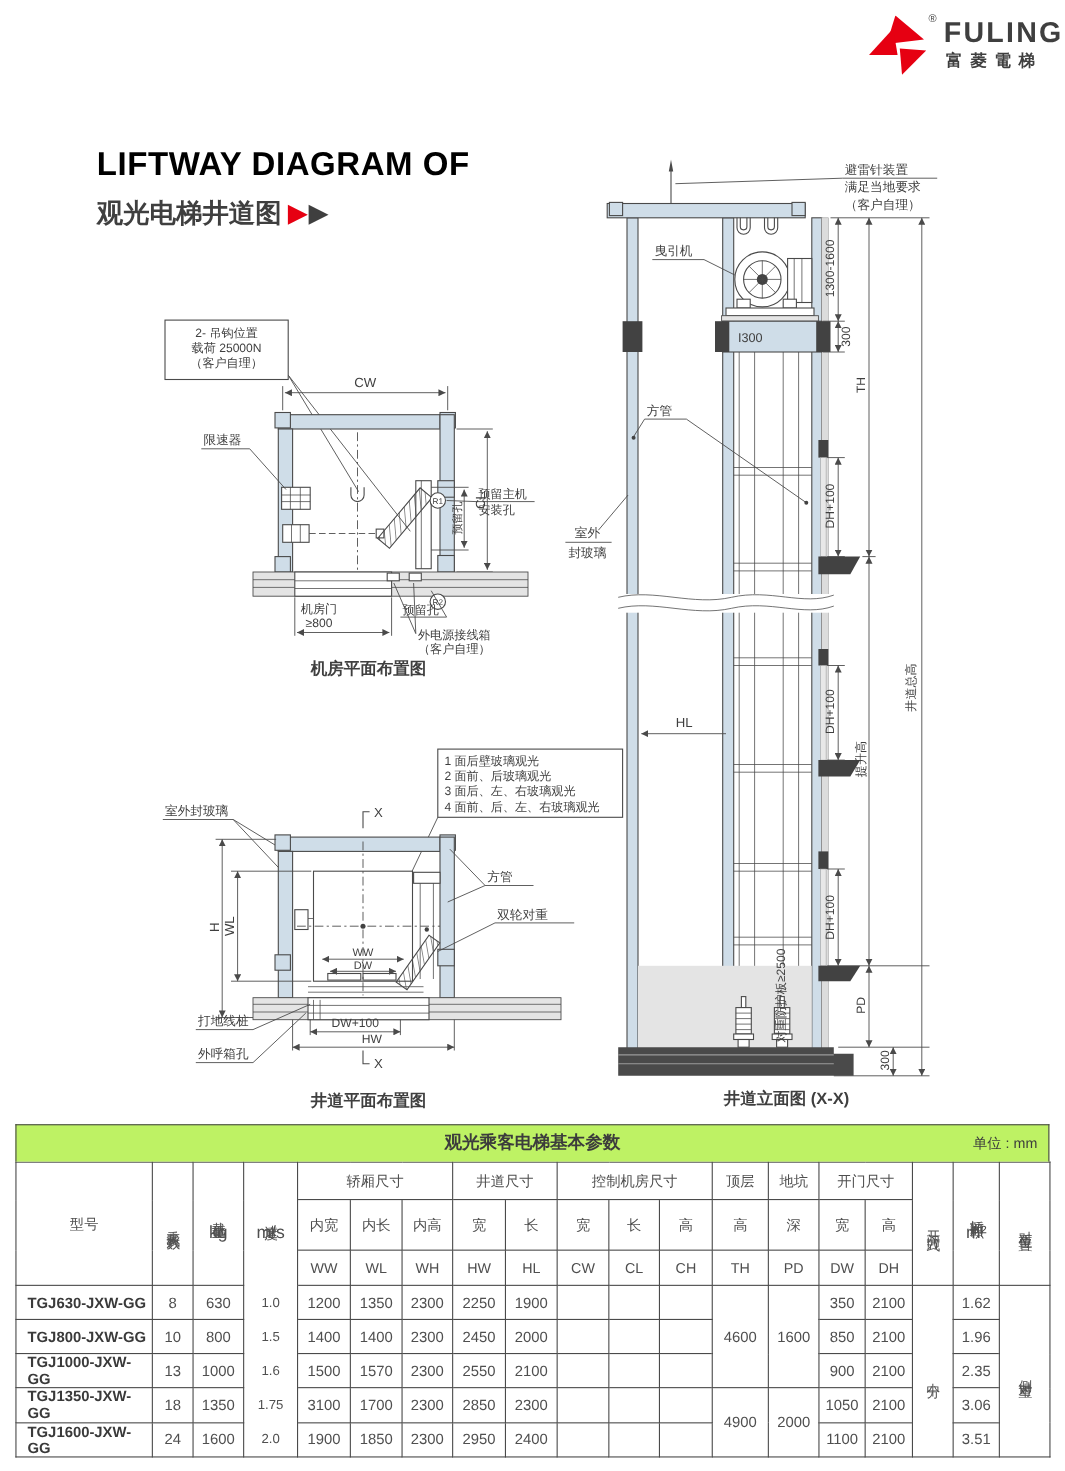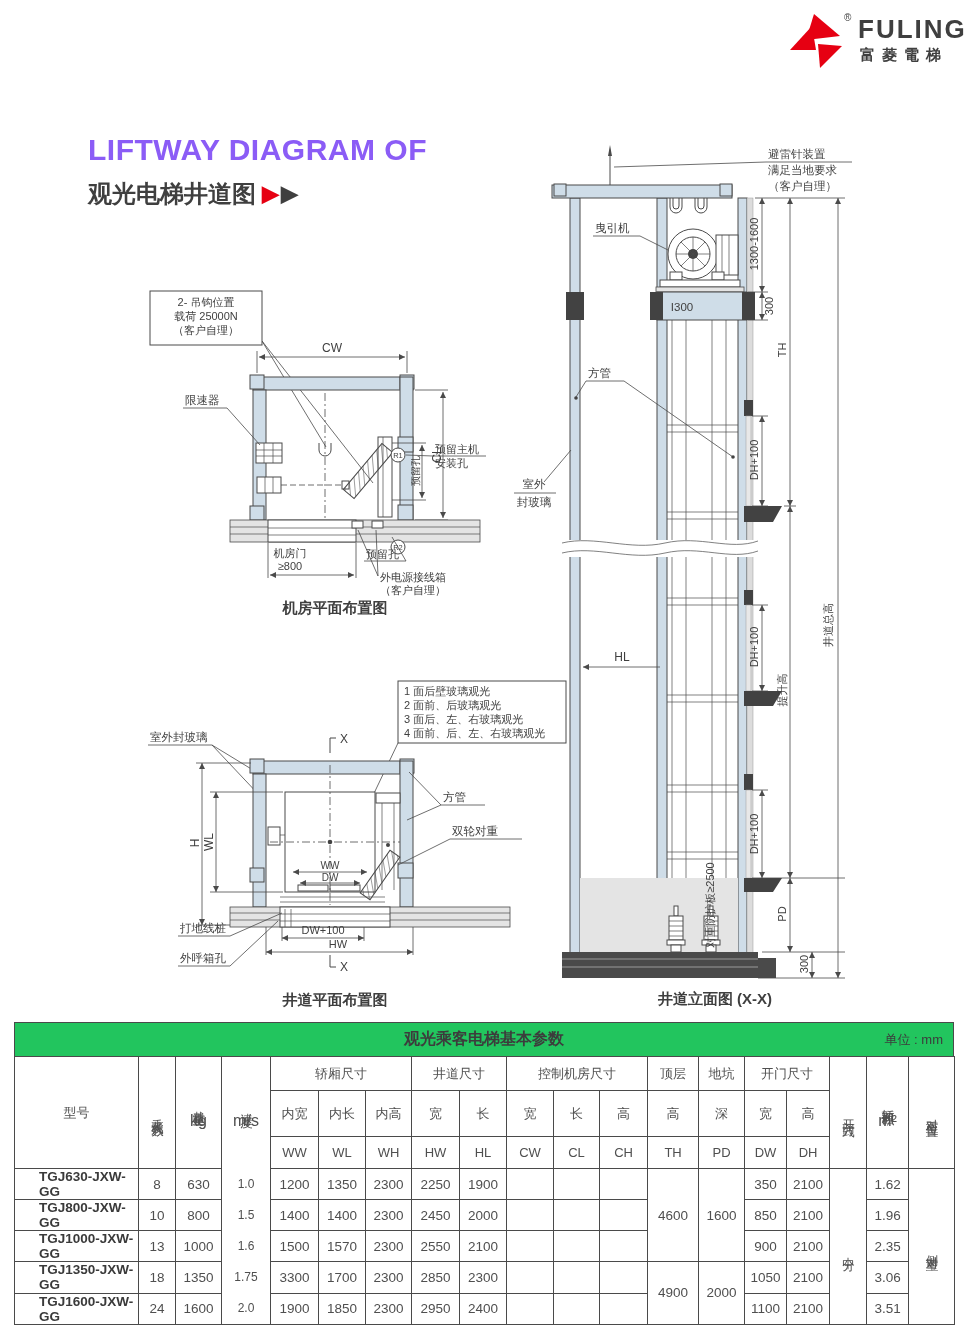--- a/index.html
+++ b/index.html
@@ -8,51 +8,51 @@
   
   #logo{position:absolute;left:788px;top:12px;width:172px;height:60px;}
   #logo .mark{position:absolute;left:0;top:2px;}
   #logo .brand{position:absolute;left:70px;top:2px;font-size:26px;font-weight:bold;
                letter-spacing:2px;color:#3f3f3f;}
   #logo .brandcn{position:absolute;left:72px;top:34px;font-size:15px;font-weight:bold;
                  letter-spacing:7px;color:#3f3f3f;text-align:right;}
   #logo .reg{position:absolute;left:56px;top:0;font-size:10px;color:#3f3f3f;}
   
   #titleblock{position:absolute;left:88px;top:132px;}
-  .t-en{font-size:30px;font-weight:bold;color:#8b5cf6;line-height:36px;letter-spacing:0.5px;}
+  .t-en{font-size:30px;font-weight:bold;color:#000000;line-height:36px;letter-spacing:0.5px;}
   .t-cn{margin-top:10px;font-size:24px;font-weight:bold;color:#3f3f3f;display:flex;align-items:center;gap:6px;}
   .arr-red{color:#e60012;font-size:22px;}
   .arr-dark{color:#3f3f3f;font-size:22px;margin-left:-4px;}
   
   svg{position:absolute;}
   .ln{fill:none;stroke:#4a4a4a;stroke-width:1;}
   .thn{stroke-width:.7;}
   .thk{stroke-width:2.2;}
   .blue{fill:#cfdde8;stroke:#4a4a4a;stroke-width:1;}
   .dark{fill:#424242;stroke:none;}
   .grayf{fill:#e4e4e4;stroke:#4a4a4a;stroke-width:.8;}
   .wht{fill:#fff;stroke:#4a4a4a;stroke-width:1;}
   .dim{fill:none;stroke:#4a4a4a;stroke-width:.8;}
   .dsh{stroke-dasharray:8 3 2 3;}
   svg text{font-family:"Liberation Sans",sans-serif;fill:#3f3f3f;}
   .t10{font-size:10px;} .t11{font-size:11px;} .t115{font-size:11.5px;} .t12{font-size:12px;}
   .cap{font-size:15px;font-weight:600;}
   
   #spec{position:absolute;left:14px;top:1022px;width:940px;}
   #spec .tbar{box-sizing:border-box;border:1px solid #4a4a4a;border-bottom:none;height:34px;
-              background:#22c55e;position:relative;display:flex;align-items:center;justify-content:center;}
+              background:#bef264;position:relative;display:flex;align-items:center;justify-content:center;}
   #spec .tbar .ttl{font-size:16px;font-weight:bold;color:#3c3c3c;}
   #spec .tbar .unit{position:absolute;right:10px;font-size:13px;color:#3c3c3c;}
   #spec table{border-collapse:collapse;table-layout:fixed;width:940px;}
   #spec td,#spec th{border:1px solid #4a4a4a;padding:0;text-align:center;vertical-align:middle;
                     font-weight:normal;color:#4f4f4f;font-size:13px;overflow:hidden;}
   #spec .r1{height:34px;} #spec .r2{height:46px;} #spec .r3{height:32px;}
   #spec .dr{height:31px;}
   #spec .num{font-size:13.5px;}
-  #spec .model{text-align:left;padding-left:24px;font-weight:bold;color:#3a3a3a;font-size:13.5px;}
+  #spec .model{text-align:left;padding-left:10px;font-weight:bold;color:#3a3a3a;font-size:13.5px;}
   .vt{writing-mode:vertical-rl;text-orientation:upright;letter-spacing:2px;line-height:1.05;
       display:inline-block;font-size:12.5px;}
   .unit-s{font-size:16px;margin-top:2px;}
   .speedhead{border-bottom:hidden !important;}
   .speedcell{border-top:hidden !important;vertical-align:top;}
   .spv{height:31px;line-height:31px;font-size:12px;}
 </style>
 </head>
 <body>
 
@@ -536,21 +536,21 @@
         <td></td>
         <td></td>
         <td class="num">900</td>
         <td class="num">2100</td>
         <td class="num">2.35</td>
       </tr>
       <tr class="dr">
         <td class="model">TGJ1350-JXW-GG</td>
         <td class="num">18</td>
         <td class="num">1350</td>
-        <td class="num">3300</td>
+        <td class="num">3100</td>
         <td class="num">1700</td>
         <td class="num">2300</td>
         <td class="num">2850</td>
         <td class="num">2300</td>
         <td></td>
         <td></td>
         <td></td>
         <td class="num" rowspan="2">4900</td>
         <td class="num" rowspan="2">2000</td>
         <td class="num">1050</td>

